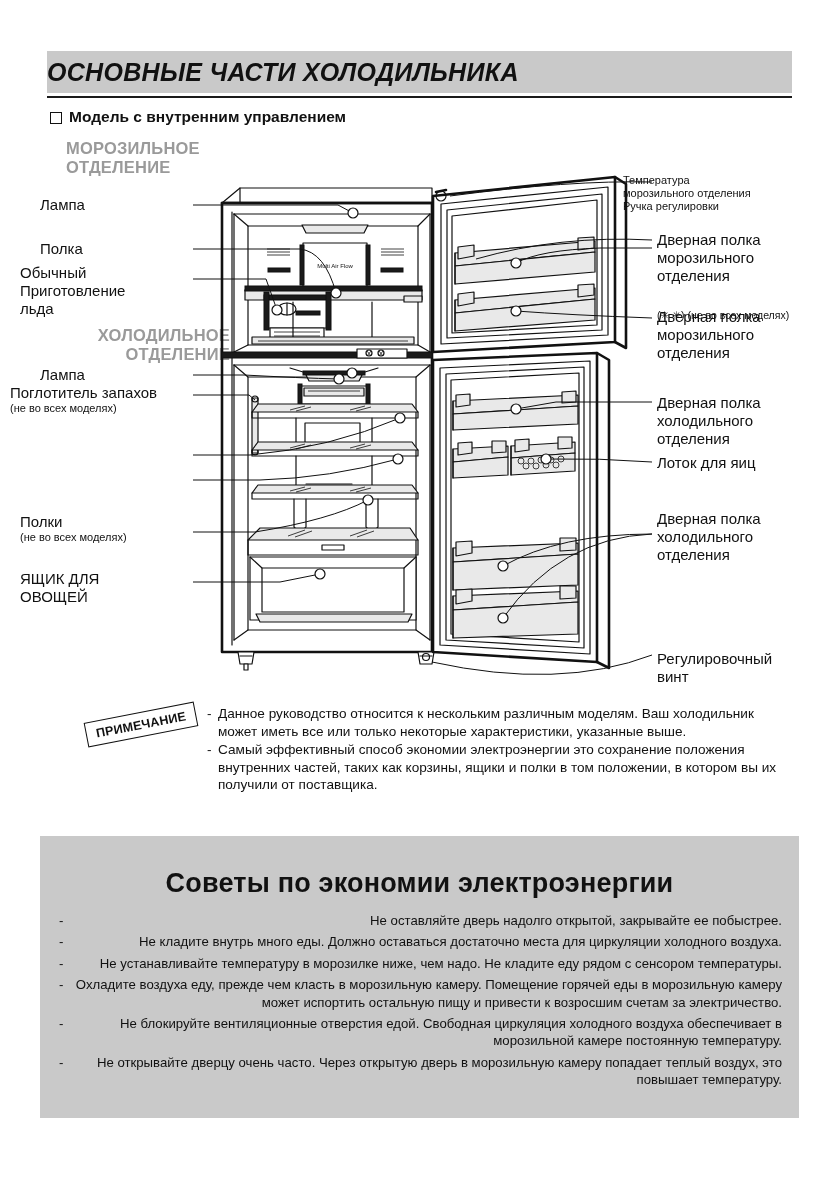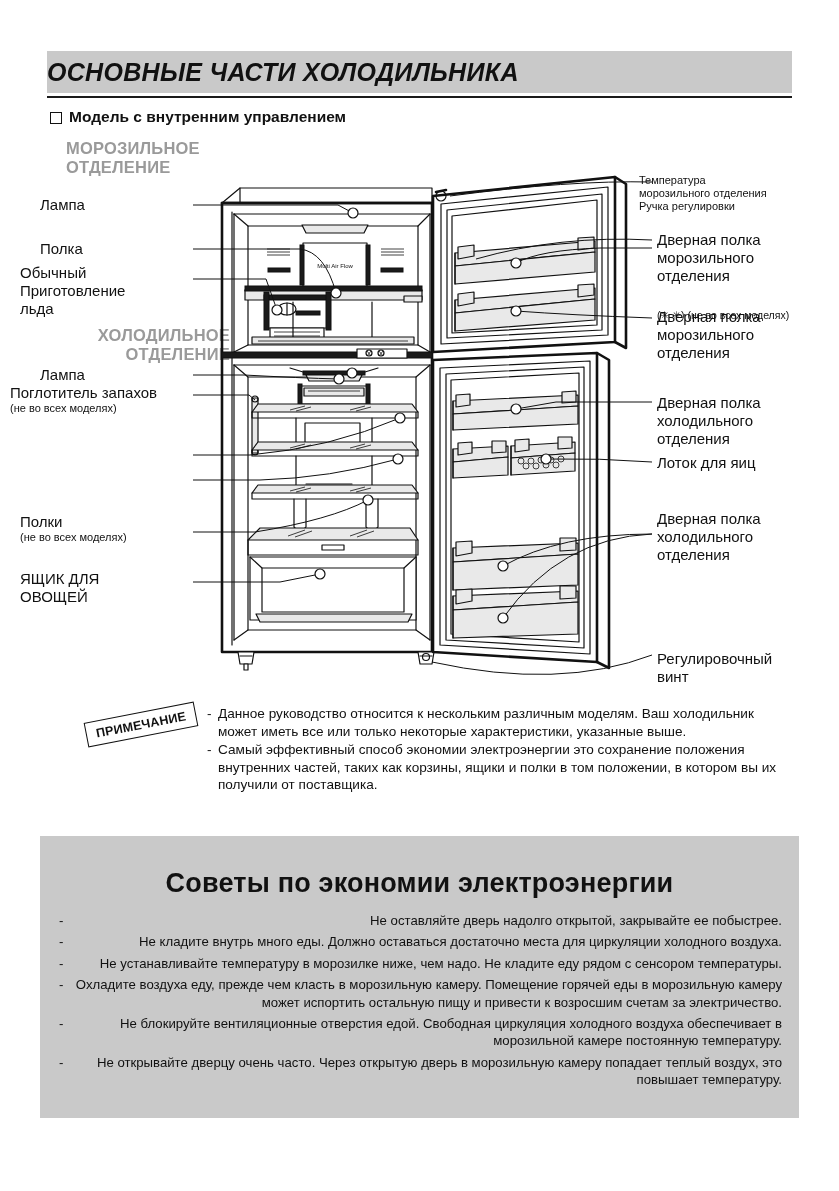--- a/index.html
+++ b/index.html
@@ -453,21 +453,21 @@
   <div class="lbl right-al" style="left:20px;top:513px;width:170px;">
     <div class="big">Полки</div>
     <div class="small">(не во всех моделях)</div>
   </div>
 
   <div class="lbl right-al" style="left:20px;top:570px;width:170px;">
     <div class="big">ЯЩИК ДЛЯ</div>
     <div class="big">ОВОЩЕЙ</div>
   </div>
 
-  <div class="lbl left-al" style="left:639px;top:174px;width:178px;">
+  <div class="lbl left-al" style="left:623px;top:174px;width:178px;">
     <div class="small">Температура</div>
     <div class="small">морозильного отделения</div>
     <div class="small">Ручка регулировки</div>
   </div>
 
   <div class="lbl left-al" style="left:657px;top:231px;width:180px;">
     <div class="big">Дверная полка</div>
     <div class="big">морозильного</div>
     <div class="big">отделения</div>
     <div class="tiny">(✳ ✳) (не во всех моделях)</div>

